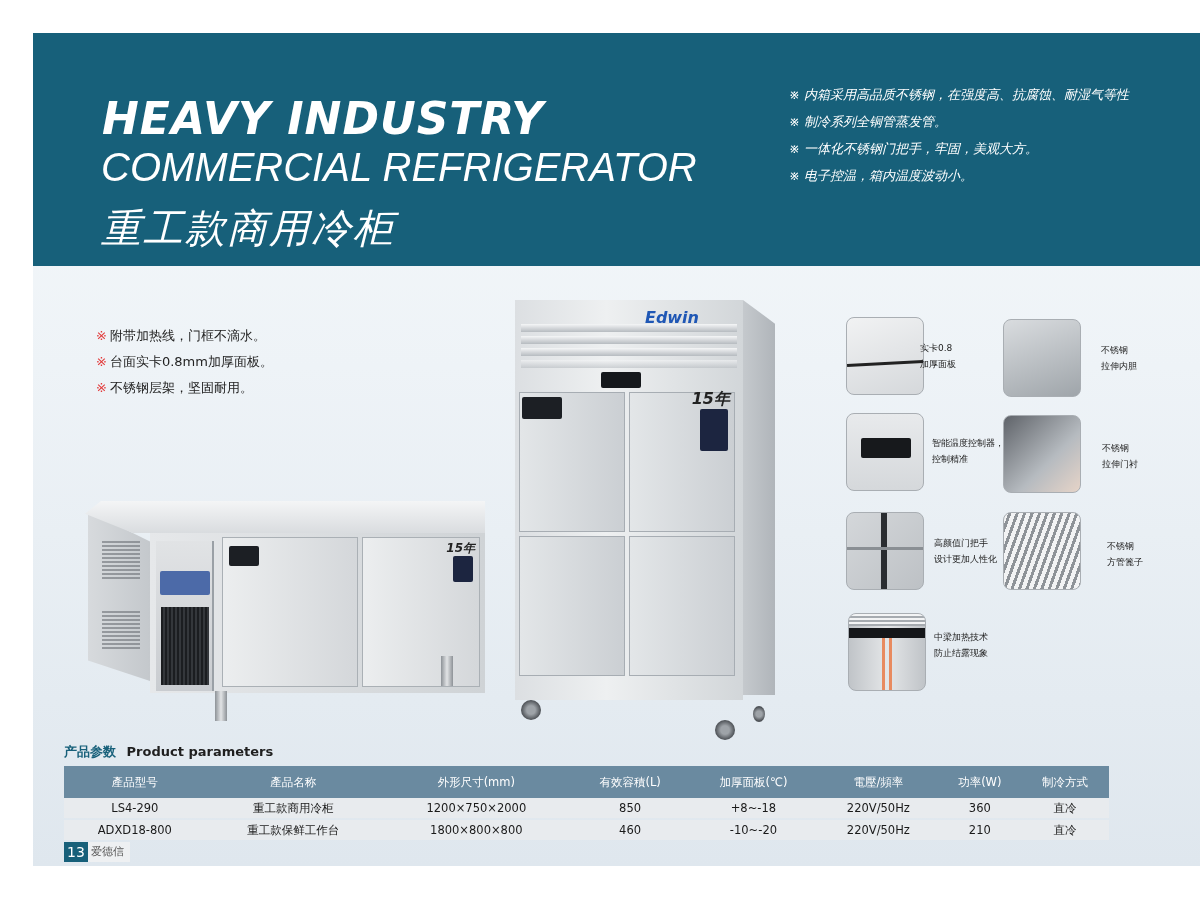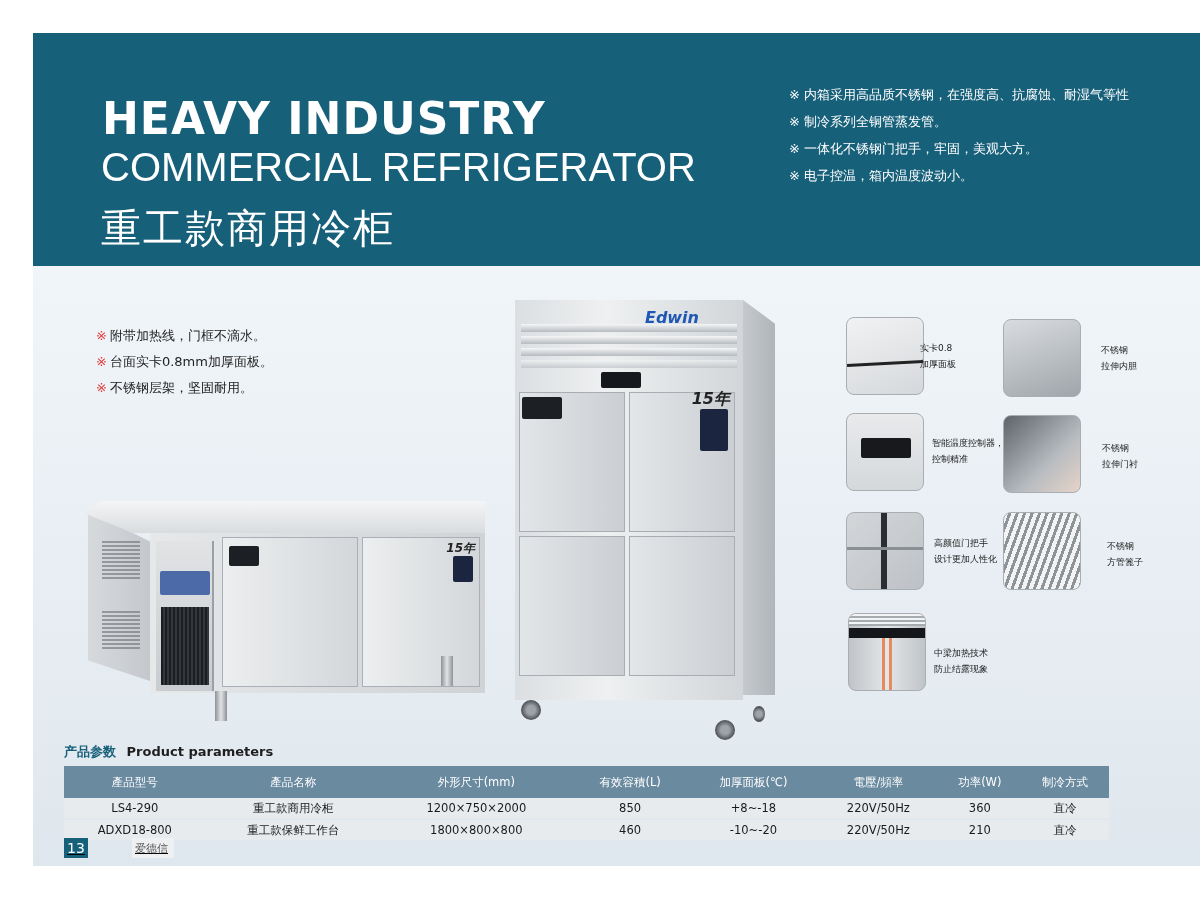--- a/index.html
+++ b/index.html
@@ -6,20 +6,21 @@
   html, body { width: 1200px; height: 900px; background: #ffffff; overflow: hidden; }
   body { position: relative; font-family: "Liberation Sans", "DejaVu Sans", sans-serif; }
 
   .page {
     position: absolute; left: 33px; top: 33px; width: 1167px; height: 833px;
     background: linear-gradient(180deg, #f6f9fb 0%, #eef3f7 40%, #dfe7ee 100%);
   }
   .header {
     position: absolute; left: 0; top: 0; width: 1167px; height: 233px;
     background: #17607a;
+    font-style: italic;
   }
   .title-en-bold {
     position: absolute; left: 69px; top: 60px;
     color: #fff; font-weight: 900; font-size: 44px; letter-spacing: 1px;
     font-family: "DejaVu Sans", sans-serif;
   }
   .title-en-light {
     position: absolute; left: 68px; top: 112px;
     color: #fff; font-size: 40px; letter-spacing: 0px;
     font-family: "Liberation Sans", sans-serif;
@@ -111,26 +112,25 @@
 
   table.params {
     position: absolute; left: 64px; top: 766px; width: 1045px; border-collapse: separate; border-spacing: 0 0;
     font-family: "DejaVu Sans", sans-serif; font-size: 11.5px; text-align: center;
   }
   table.params th { background: #6a8aa0; color: #fff; font-weight: 400; height: 32px; }
   table.params td { height: 20px; color: #1a1a1a; background: #e8ebee; }
   table.params tr.gap td { height: 2px; background: transparent; }
 
   .page-num {
-    position: absolute; left: 64px; top: 838px; height: 27px; display: flex; align-items: flex-start;
-    font-family: "DejaVu Sans", sans-serif;
-    text-decoration: underline;
+    position: absolute; left: 64px; top: 838px; height: 27px; display: flex; align-items: center;
+    font-family: "DejaVu Sans", sans-serif;
   }
   .page-num .num { background: #17607a; color: #fff; width: 24px; height: 20px; display: flex; align-items: center; justify-content: center; font-size: 14px; }
-  .page-num .brand { background: #eef0f2; color: #555; font-size: 11px; height: 20px; display: flex; align-items: center; padding: 0 6px 0 3px; margin-left: 44px; }
+  .page-num .brand { background: #eef0f2; color: #555; font-size: 11px; height: 20px; display: flex; align-items: center; padding: 0 6px 0 3px; }
 </style>
 </head>
 <body>
 
 <div class="page">
 
   <div class="header">
     <div class="title-en-bold">HEAVY INDUSTRY</div>
     <div class="title-en-light">COMMERCIAL REFRIGERATOR</div>
     <div class="title-cn">重工款商用冷柜</div>
@@ -238,21 +238,21 @@
       <div>不锈钢</div>
       <div>方管篦子</div>
     </div>
 
   <div class="thumb" style="left:815px;top:580px;background:linear-gradient(90deg,#c0c4c8,#e4e6e8,#c0c4c8)">
     <div style="position:absolute;left:0;top:0;width:100%;height:12px;background:repeating-linear-gradient(180deg,#f3f4f5 0 2px,#a6abb0 2px 4px)"></div>
     <div style="position:absolute;left:0;top:14px;width:100%;height:10px;background:#141619"></div>
     <div style="position:absolute;left:33px;top:24px;width:3px;height:60px;background:#e88a5f"></div>
     <div style="position:absolute;left:40px;top:24px;width:3px;height:60px;background:#e88a5f"></div>
   </div>
-  <div class="thumb-label" style="left:901px;top:612px">
+  <div class="thumb-label" style="left:901px;top:596px">
       <div>中梁加热技术</div>
       <div>防止结露现象</div>
     </div>
 
   <div class="params-title" style="left:31px;top:710px">
     <span class="cn">产品参数</span>
     <span>Product parameters</span>
   </div>
 
   <table class="params" style="left:31px;top:733px">

